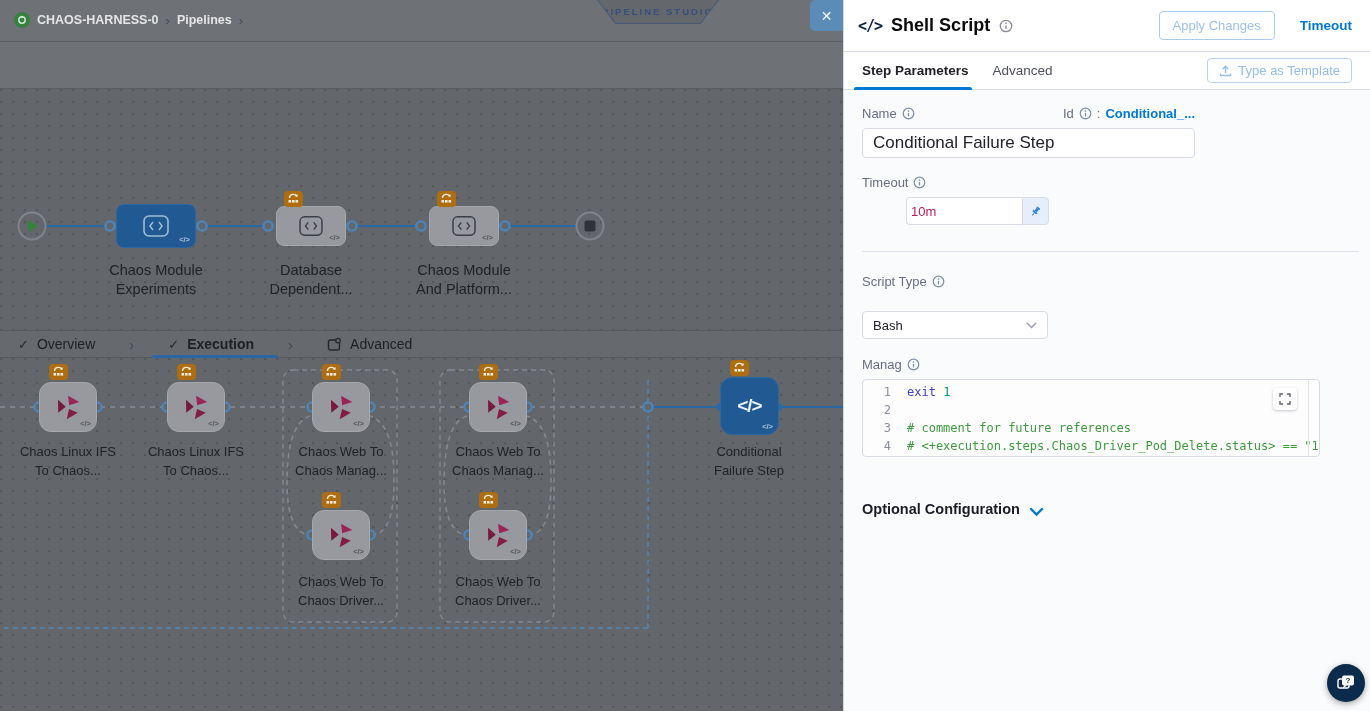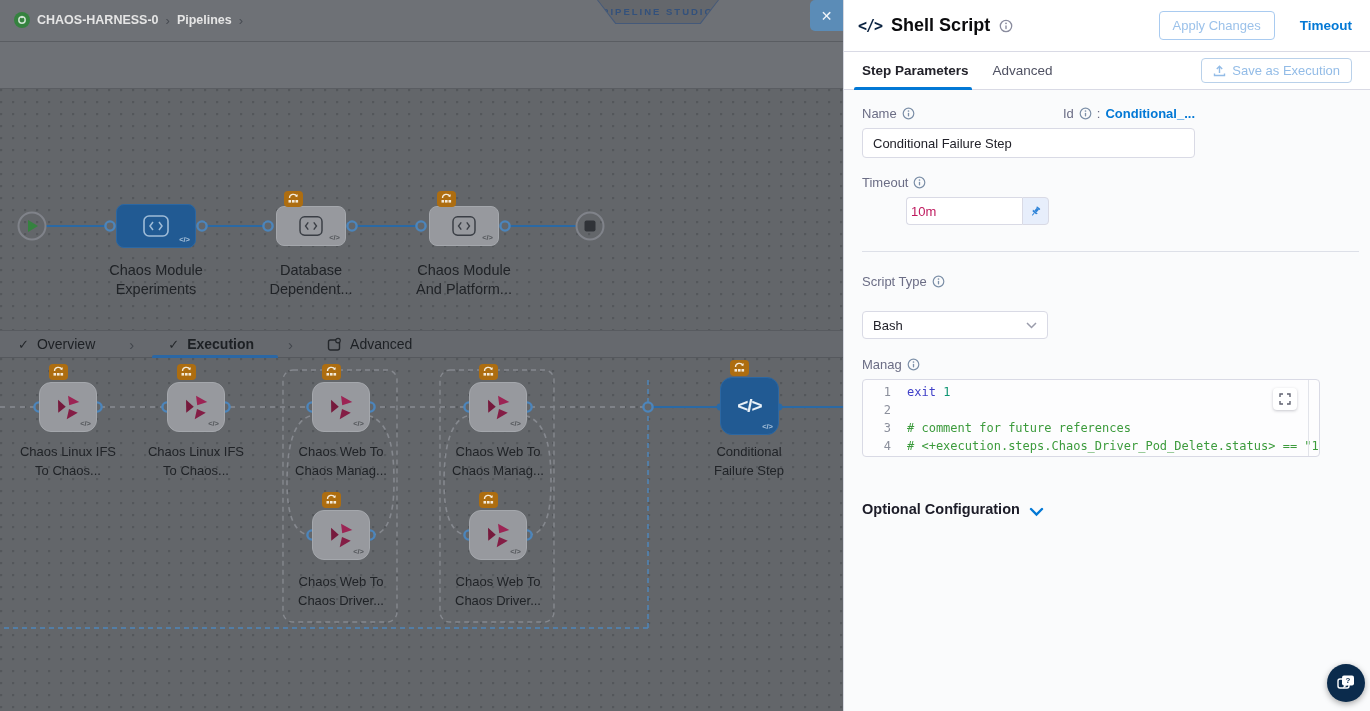--- a/index.html
+++ b/index.html
@@ -61,21 +61,21 @@
   .panel-subheader { position:relative; height:38px; background:#fff; border-bottom:1px solid #d9dae5; display:flex; align-items:center; padding:0 18px; }
   .ptab1 { font-size:13.5px; font-weight:700; color:#22222a; cursor:pointer; }
   .ptab2 { font-size:13.5px; color:#4f5162; margin-left:24px; cursor:pointer; }
   .ptab-underline { position:absolute; left:10px; bottom:-1px; width:118px; height:3px; background:#0278d5; border-radius:2px 2px 0 0; }
   .btn-save-template { margin-left:auto; display:flex; align-items:center; gap:6px; border:1px solid #b9d1ea; background:#fff; color:#93bce7; font-size:13px; padding:4px 11px; border-radius:4px; cursor:default; }
   .panel-body { position:relative; padding:16px 18px 0 18px; }
   .field-label { display:flex; align-items:center; gap:5px; font-size:13px; color:#6b6d85; }
   .name-row { width:333px; display:flex; justify-content:space-between; align-items:center; }
   .id-group { display:flex; align-items:center; gap:5px; font-size:13px; color:#6b6d85; }
   .id-link { color:#0278d5; font-weight:600; cursor:pointer; }
-  .text-input { width:333px; height:30px; border:1px solid #d9dae5; border-radius:4px; background:#fff; padding:0 10px; font-size:13px; color:#22222a; font-family:"Liberation Sans", sans-serif; margin-top:7px; }
+  .text-input { width:333px; height:30px; border:1px solid #d9dae5; border-radius:4px; background:#fff; padding:0 10px; font-size:17px; color:#22222a; font-family:"Liberation Sans", sans-serif; margin-top:7px; }
   .timeout-group { display:flex; margin-top:7px; width:187px; height:28px; }
   .timeout-input { flex:1; min-width:0; border:1px solid #d9dae5; border-right:none; border-radius:4px 0 0 4px; background:#fff; padding:0 4px; font-size:13px; color:#be185d; font-family:"Liberation Sans", sans-serif;margin-left:44px; }
   .pin-addon { width:27px; border:1px solid #d9dae5; border-radius:0 4px 4px 0; background:#e7eefb; display:flex; align-items:center; justify-content:center; cursor:pointer; }
   .body-divider { border:none; border-top:1px solid #dde0e8; margin:26px 0 22px 0; width:497px; }
   .select-box { margin-top:22px; width:186px; height:28px; border:1px solid #d9dae5; border-radius:4px; background:#fff; display:flex; align-items:center; justify-content:space-between; padding:0 10px; font-size:13px; color:#22222a; cursor:pointer; }
   .editor { position:relative; margin-top:7px; width:458px; height:78px; border:1px solid #d9dae5; border-radius:4px; background:#fdfdfe; overflow:hidden; font-family:"DejaVu Sans Mono", monospace; font-size:12px; line-height:18px; padding-top:3px; }
   .ed-line { display:flex; }
   .ed-gutter { width:44px; flex:none; text-align:right; padding-right:16px; color:#8b8f9c; }
   .ed-code { white-space:pre; color:#22222a; }
   .tok-kw { color:#4040c8; }
@@ -441,21 +441,21 @@
 
     <div class="panel-subheader">
       <span class="ptab1">Step Parameters</span>
       <span class="ptab2">Advanced</span>
       <div class="ptab-underline"></div>
       <div class="btn-save-template">
         <svg width="13" height="13" viewBox="0 0 13 13">
           <path d="M6.5 9 V2.5 M3.8 5 L6.5 2.2 L9.2 5" fill="none" stroke="#93bce7" stroke-width="1.4"></path>
           <path d="M1.5 9.5 V11.5 H11.5 V9.5" fill="none" stroke="#93bce7" stroke-width="1.4"></path>
         </svg>
-        <span>Save as Execution</span>
+        <span>Type as Template</span>
       </div>
     </div>
 
     <div class="panel-body">
 
       <div class="name-row">
         <span class="field-label">
           <span>Name</span>
           <svg width="13" height="13" viewBox="0 0 14 14">
             <circle cx="7" cy="7" r="5.7" fill="none" stroke="#7d90a8" stroke-width="1.3"></circle>

